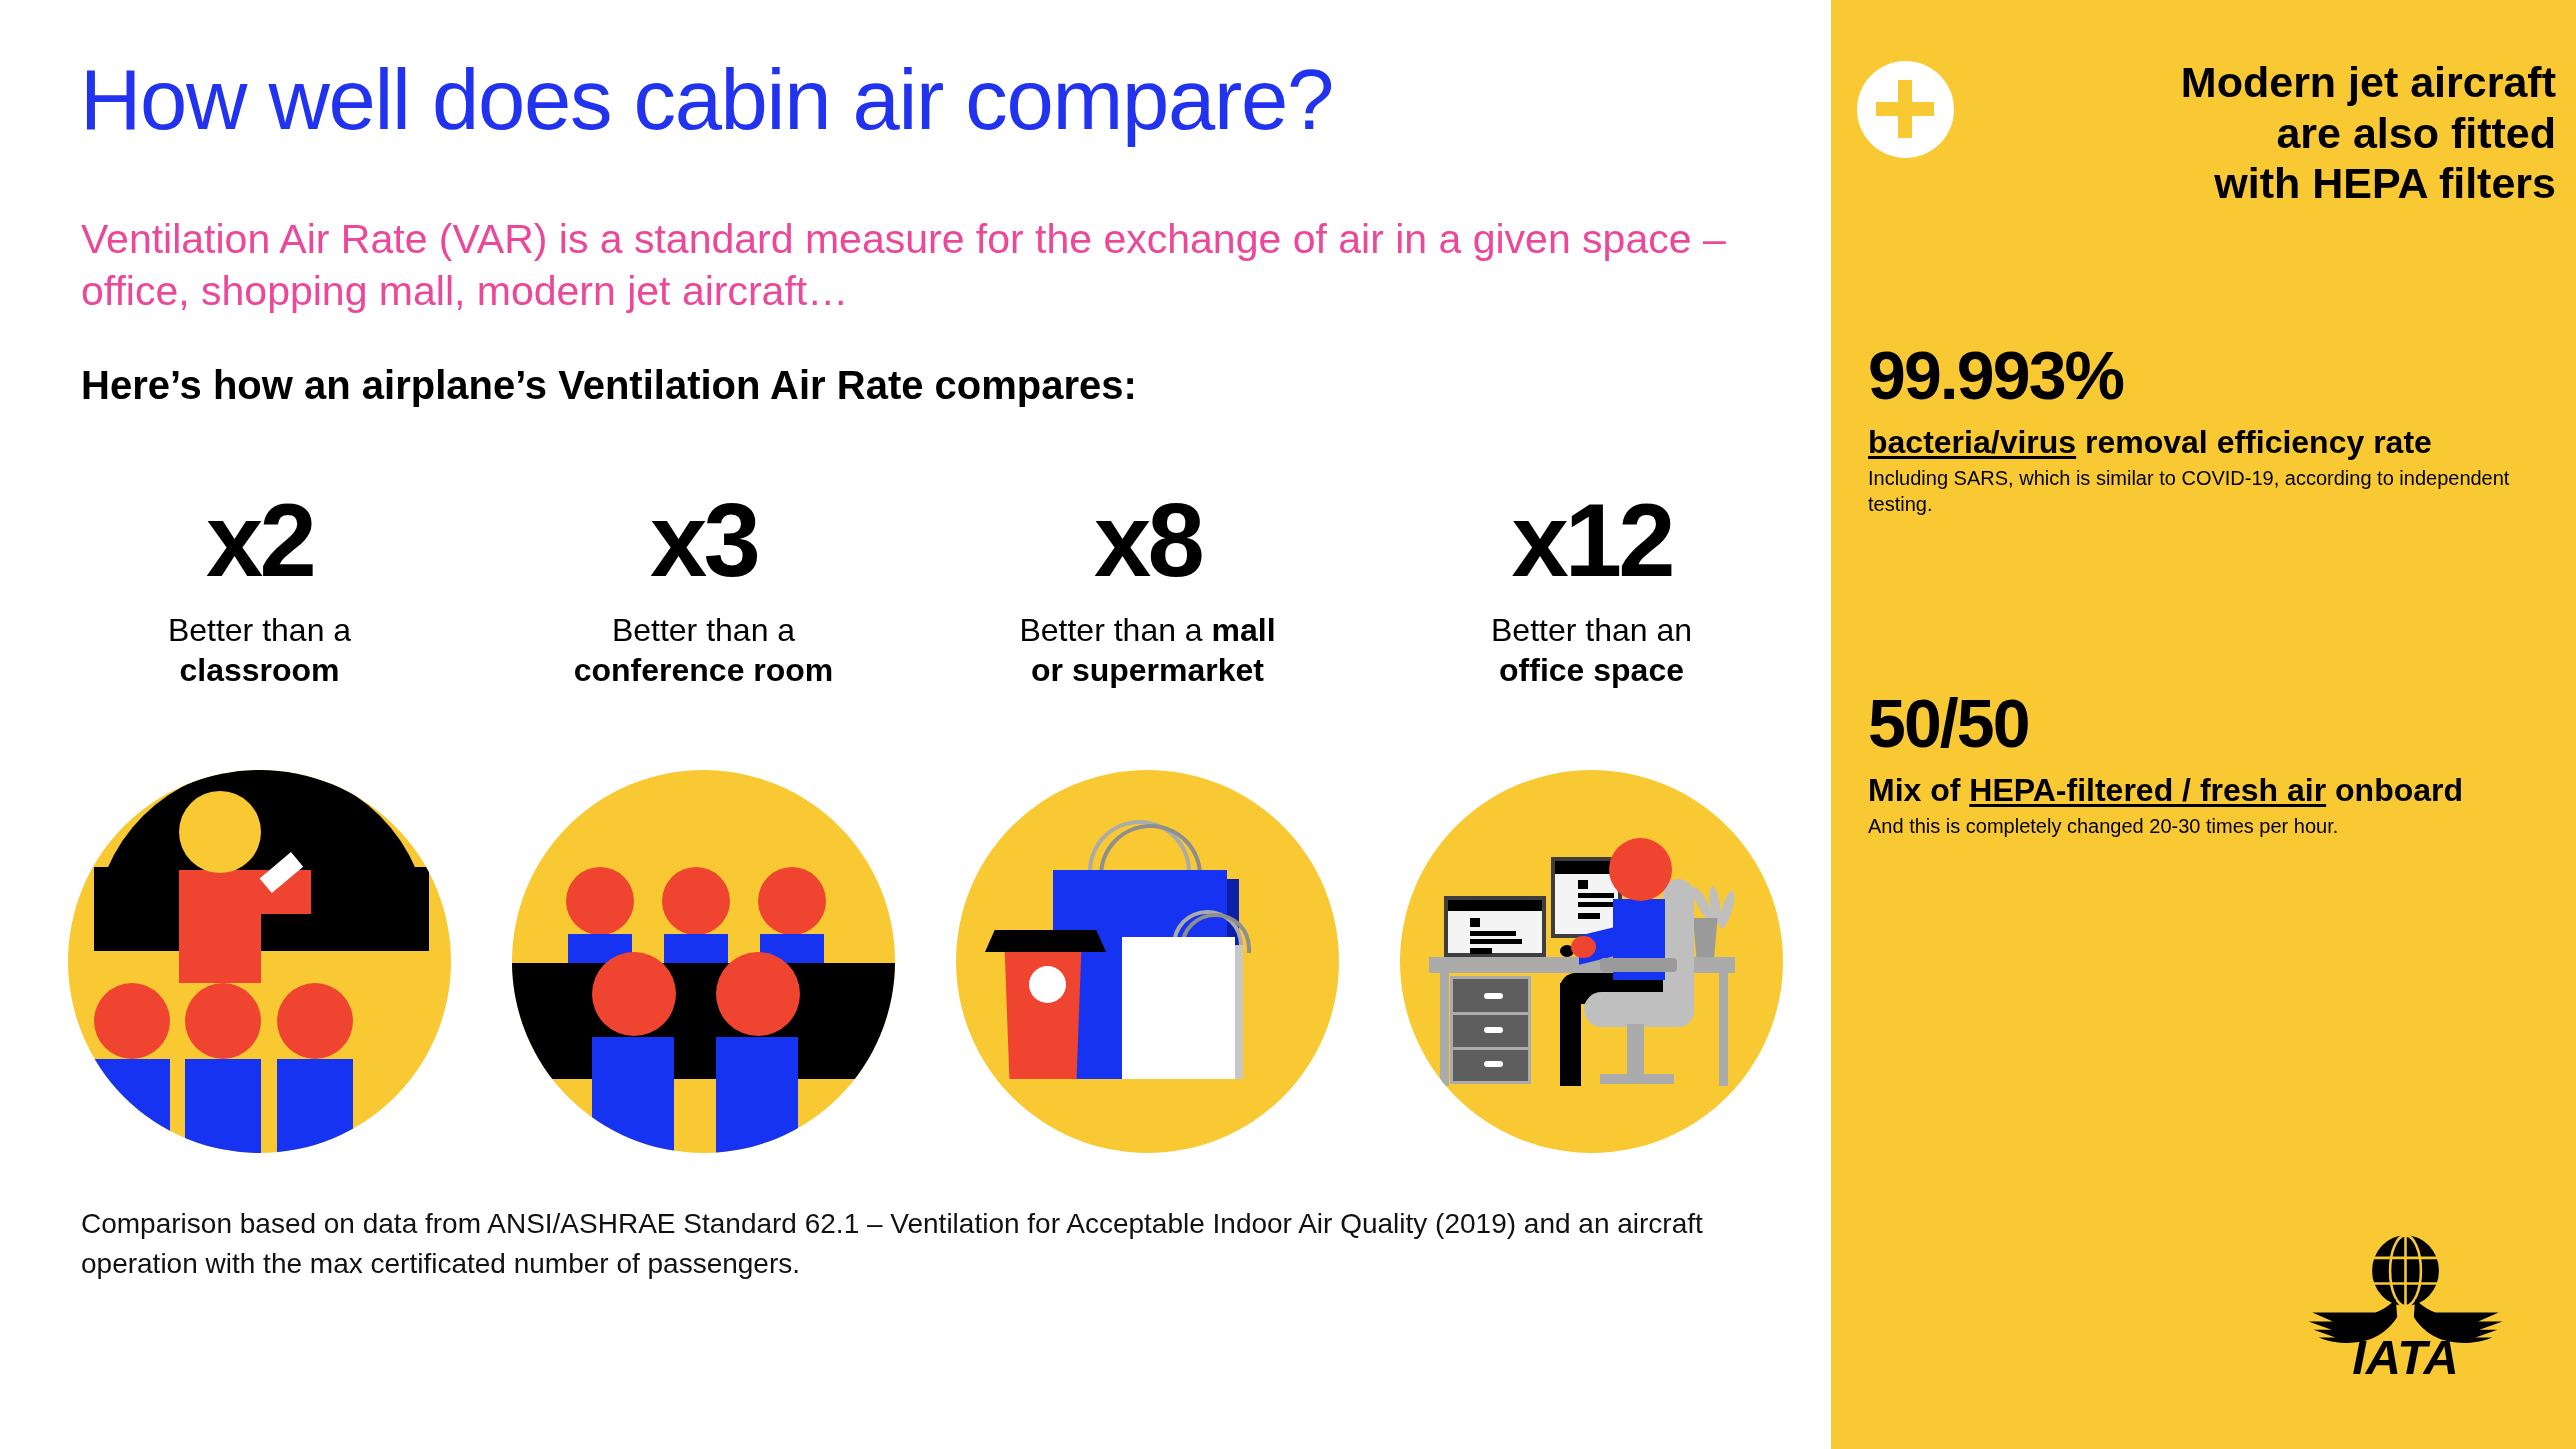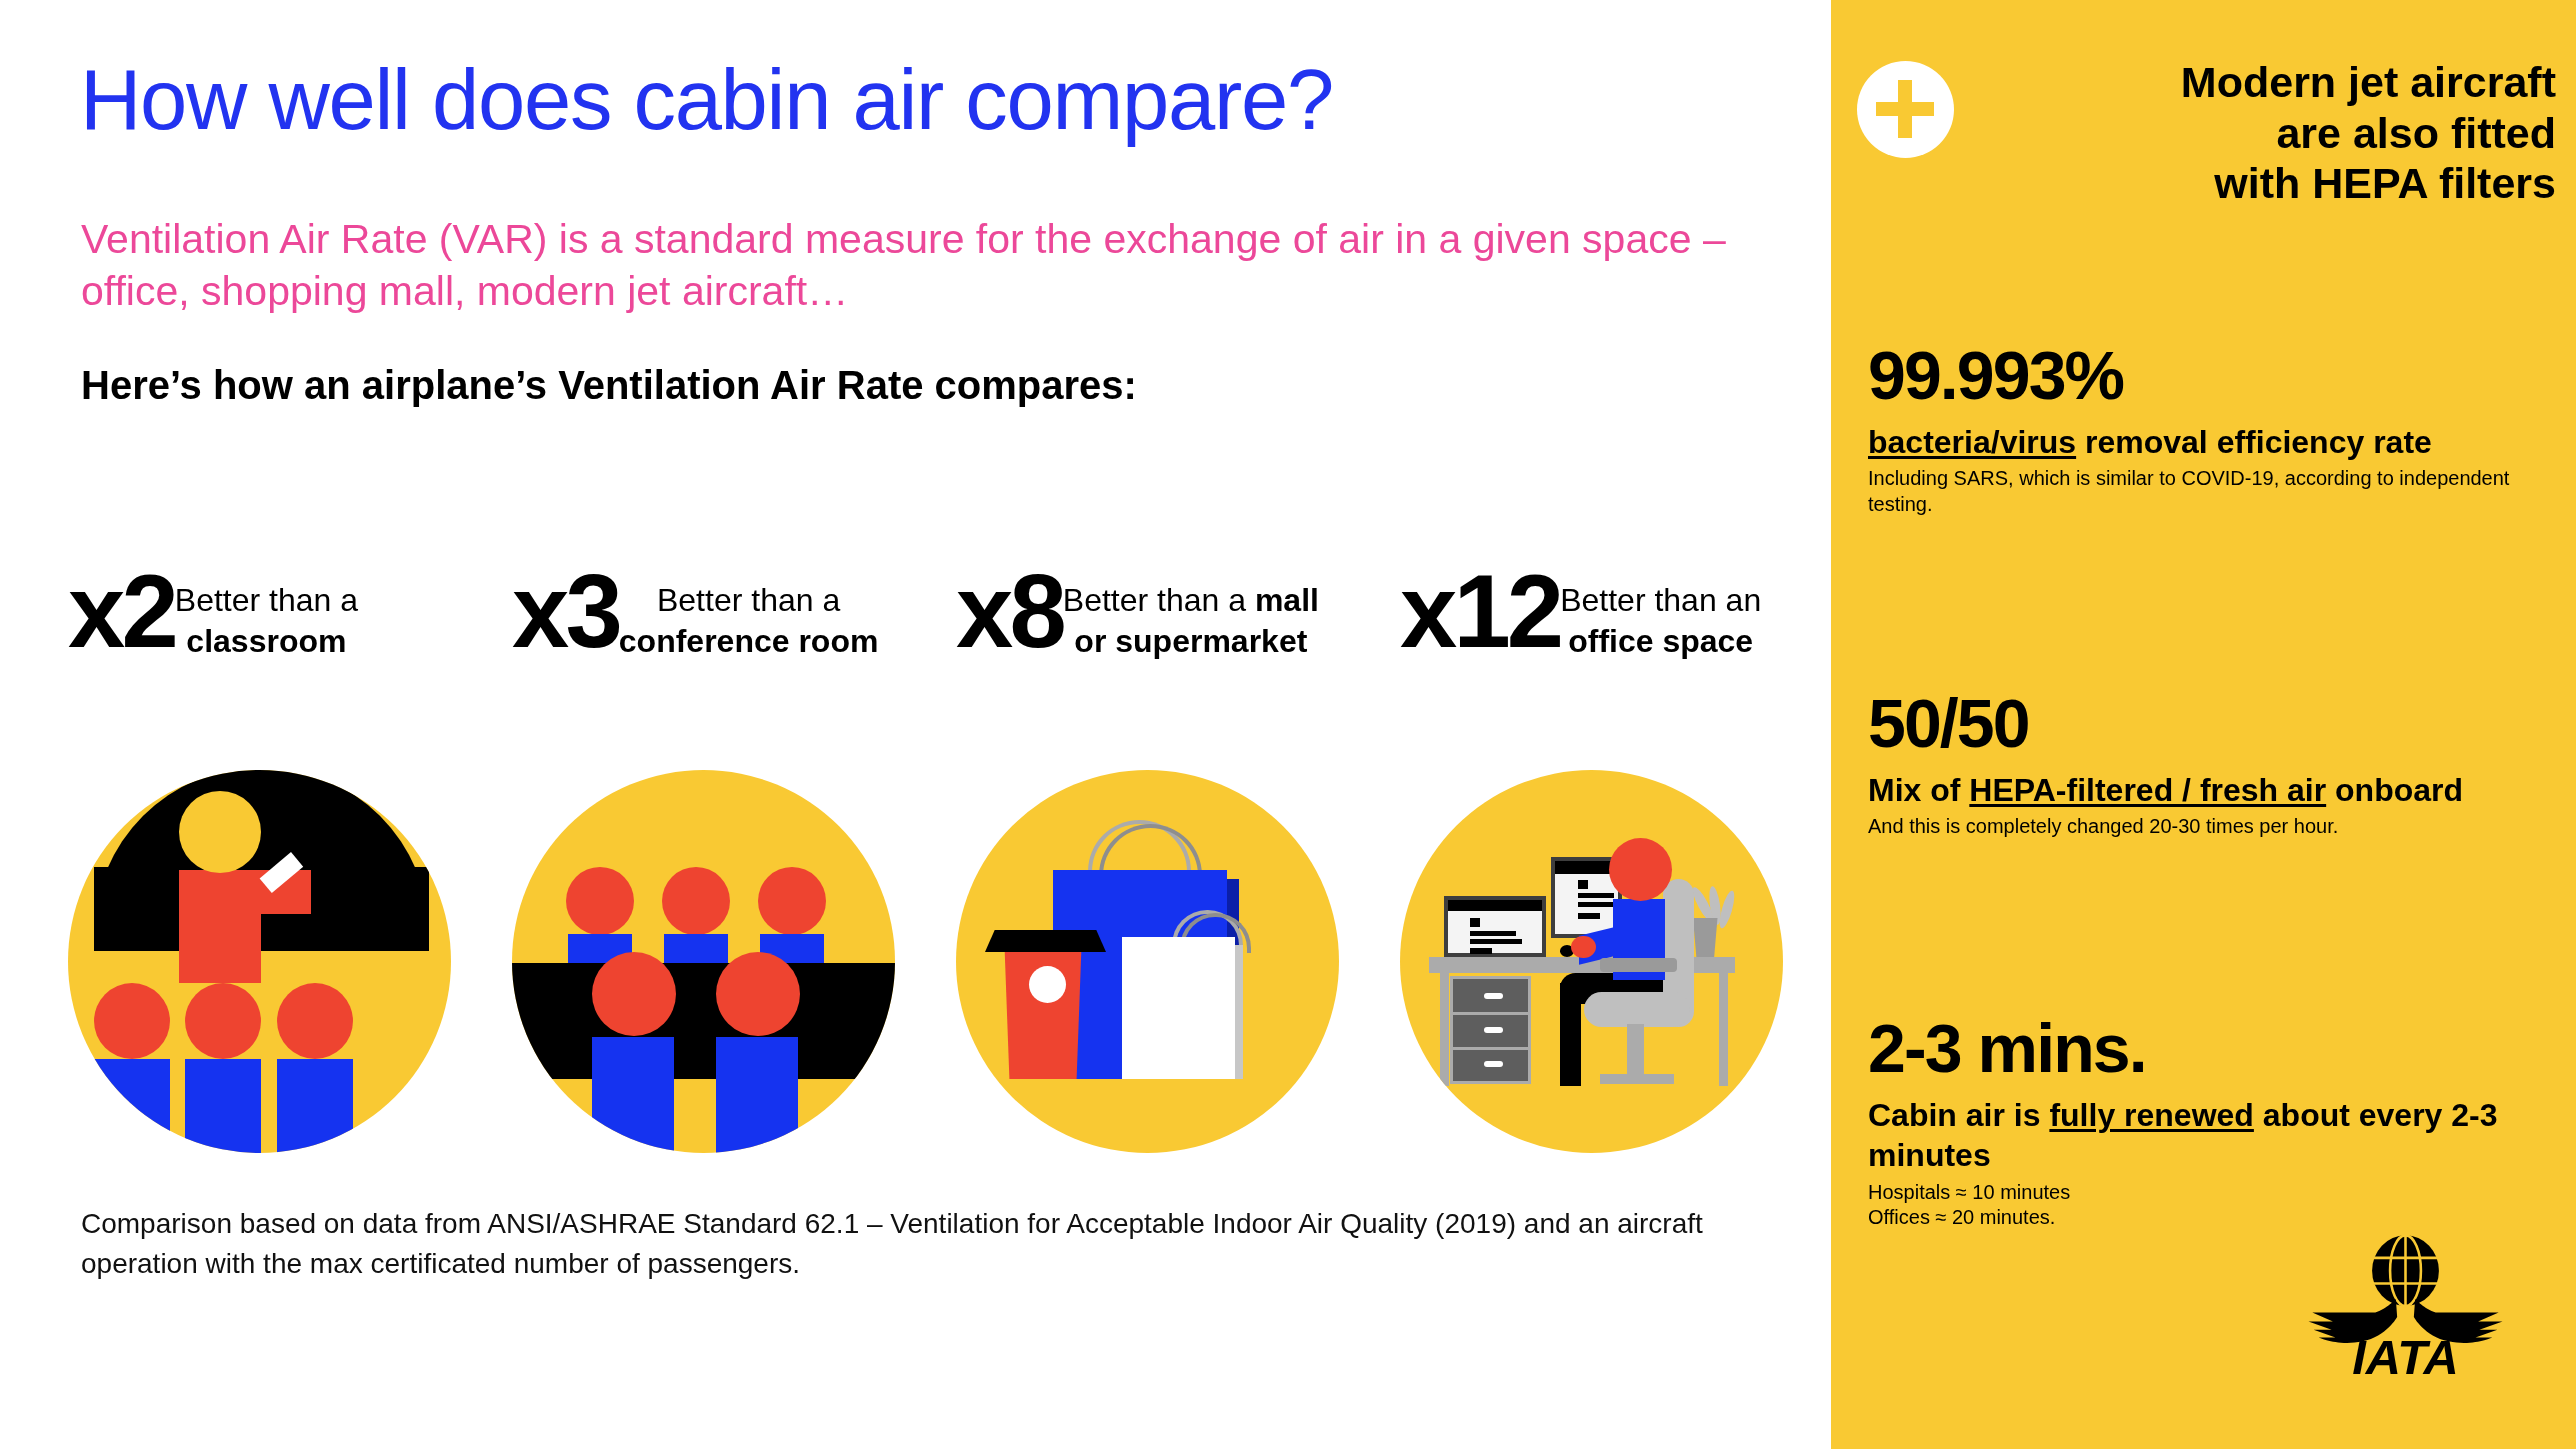--- a/index.html
+++ b/index.html
@@ -55,21 +55,21 @@
   #stats-row {
     position: absolute;
     left: 68px; top: 489px;
     width: 1716px; height: 245px;
     display: flex;
   }
   .stat-col {
     width: 383px;
     margin-right: 61px;
     display: flex;
-    flex-direction: row;
+    flex-direction: column;
     align-items: center;
     text-align: center;
   }
   .stat-col:last-child { margin-right: 0; }
   .stat-multiplier {
     font-size: 103px;
     font-weight: 700;
     color: #000000;
     letter-spacing: -3.9px;
     line-height: 1;
@@ -552,26 +552,20 @@
     <div class="fact-head"><u>bacteria/virus</u><span> removal efficiency rate</span></div>
     <div class="fact-sub">Including SARS, which is similar to COVID-19, according to independent testing.</div>
   </div>
 
   <div class="fact-block" id="fact-2">
     <div class="fact-number">50/50</div>
     <div class="fact-head"><span>Mix of </span><u>HEPA-filtered / fresh air</u><span> onboard</span></div>
     <div class="fact-sub">And this is completely changed 20-30 times per hour.</div>
   </div>
 
-  <div class="fact-block" id="fact-3">
-    <div class="fact-number">2-3 mins.</div>
-    <div class="fact-head"><span>Cabin air is </span><u>fully renewed</u><span> about every 2-3 minutes</span></div>
-    <div class="fact-sub" style="white-space:pre-line;">Hospitals ≈ 10 minutes
-Offices ≈ 20 minutes.</div>
-  </div>
 </div>
 
 <svg id="iata-logo" viewBox="0 0 330 235">
   <g fill="#000000">
     <ellipse cx="165" cy="68" rx="52" ry="55"></ellipse>
     <g stroke="#F9C933" stroke-width="4" fill="none">
       <ellipse cx="165" cy="68" rx="24" ry="55"></ellipse>
       <line x1="165" y1="13" x2="165" y2="123"></line>
       <line x1="116" y1="48" x2="214" y2="48"></line>
       <line x1="113" y1="88" x2="217" y2="88"></line>

